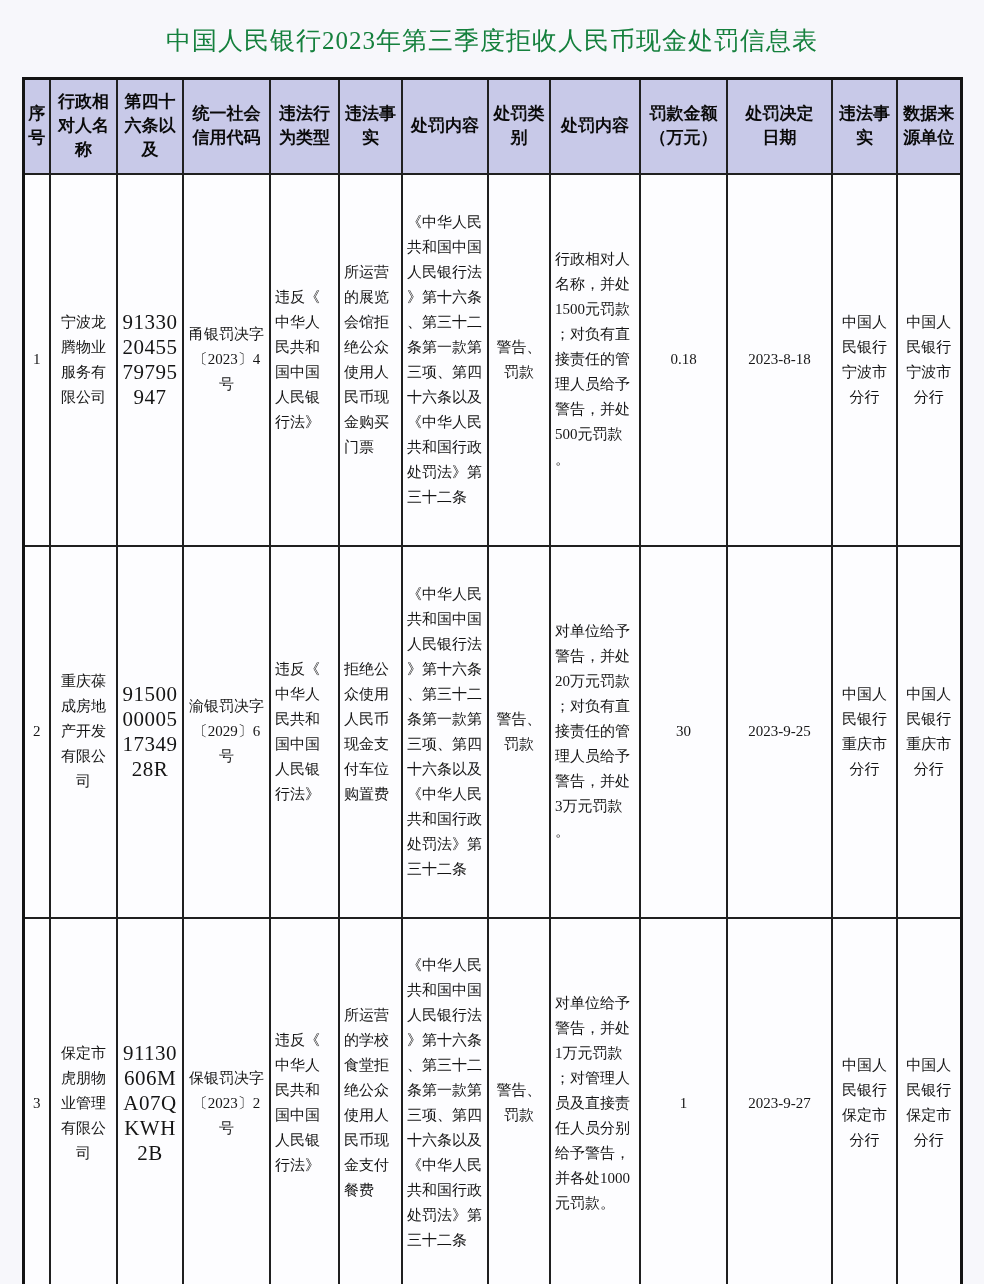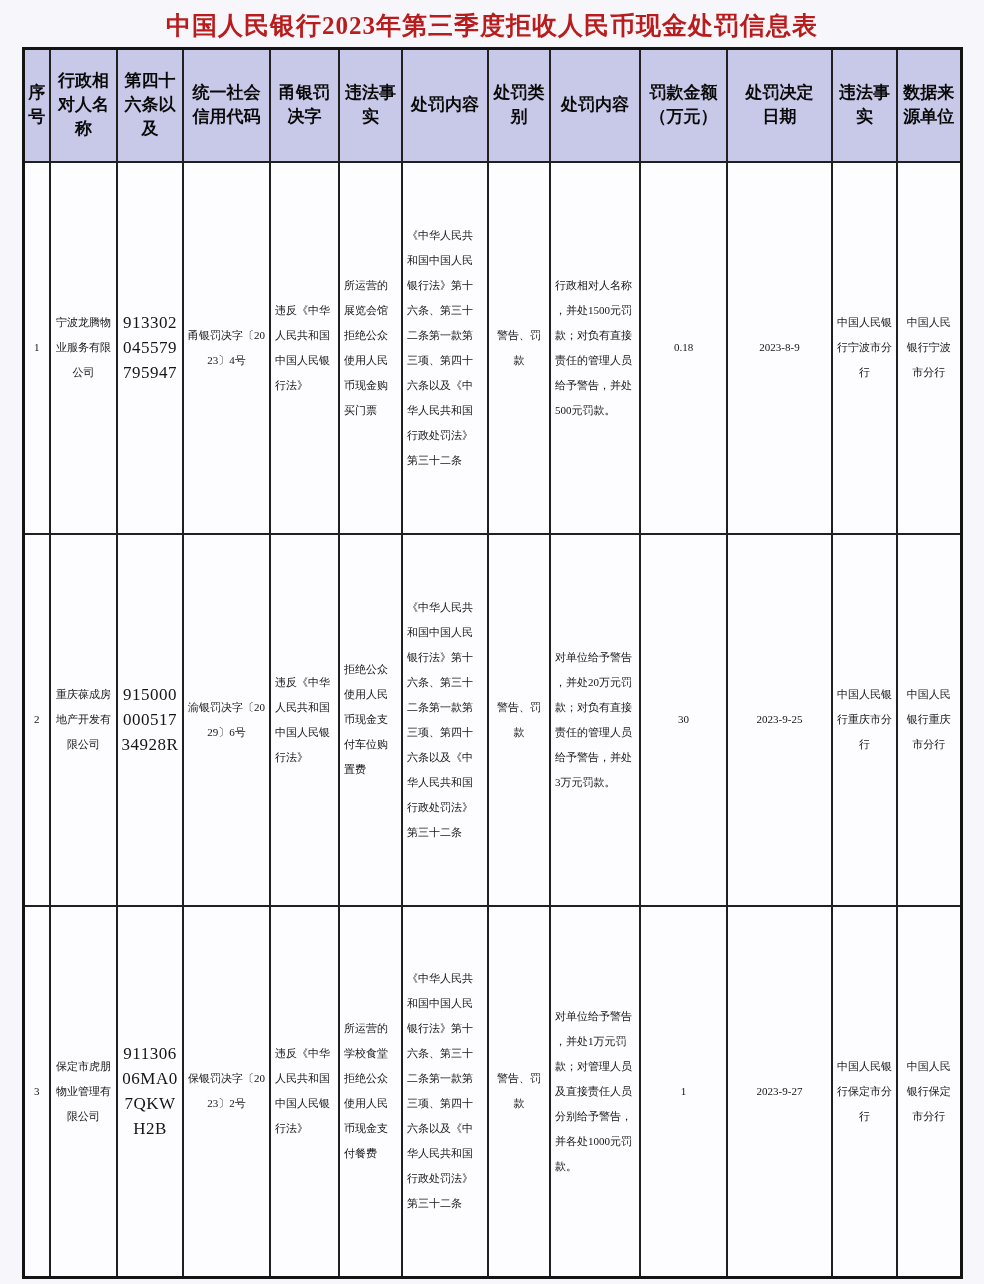--- a/index.html
+++ b/index.html
@@ -5,26 +5,26 @@
   * { box-sizing: border-box; }
   html, body { margin: 0; padding: 0; }
   body {
     width: 984px;
     min-height: 1284px;
     background: #f7f7fb;
     font-family: "Liberation Serif", "DejaVu Serif", serif;
     color: #151515;
   }
   .doc-title {
-    margin: 0;
+    margin: 15px;
     padding: 9px 0 5px;
     text-align: center;
     font-size: 25px;
-    font-weight: bold;
-    color: #b91c1c;
+    font-weight: normal;
+    color: #15803d;
     letter-spacing: 1px;
   }
   table.penalty-table {
     width: 938px;
     margin: 0 auto;
     border-collapse: collapse;
     table-layout: fixed;
     background: #fdfdff;
     border: 3px solid #141414;
   }
@@ -38,28 +38,28 @@
   }
   th {
     background: #c8c9e8;
     font-size: 17px;
     font-weight: bold;
     line-height: 24px;
     padding: 2px 3px;
     color: #0a0a0a;
   }
   td {
-    font-size: 11px;
+    font-size: 15px;
     line-height: 25px;
     padding: 4px 4px;
   }
   td.left { text-align: left; }
-  td.code { padding: 2px 2px; font-size: 17px; letter-spacing: 0.5px; }
+  td.code { padding: 2px 2px; font-size: 21px; letter-spacing: 0.5px; }
   th.pad-date { padding: 2px 16px; }
-  tr.header-row { height: 113px; padding-left: 28px; }
+  tr.header-row { height: 95px; padding-left: 28px; }
   tbody tr.data-row { height: 372px; }
 </style>
 </head>
 <body>
 
 <h1 class="doc-title">中国人民银行2023年第三季度拒收人民币现金处罚信息表</h1>
 
 <table class="penalty-table">
   <colgroup>
     <col style="width:27px">
@@ -75,21 +75,21 @@
       <col style="width:105px">
       <col style="width:65px">
     <col style="width:64px">
   </colgroup>
   <thead>
     <tr class="header-row">
       <th>序号</th>
       <th>行政相对人名称</th>
       <th>第四十六条以及</th>
       <th>统一社会信用代码</th>
-      <th>甬银罚决字</th>
+      <th>违法行为类型</th>
       <th>违法事实</th>
       <th>处罚内容</th>
       <th>处罚类别</th>
       <th>处罚内容</th>
       <th>罚款金额（万元）</th>
       <th class="pad-date">处罚决定日期</th>
       <th>违法事实</th>
       <th>数据来源单位</th>
     </tr>
   </thead>
@@ -98,21 +98,21 @@
       <td>1</td>
       <td>宁波龙腾物业服务有限公司</td>
       <td class="code">913302045579795947</td>
       <td>甬银罚决字〔2023〕4号</td>
       <td class="left">违反《中华人民共和国中国人民银行法》</td>
       <td class="left">所运营的展览会馆拒绝公众使用人民币现金购买门票</td>
       <td class="left">《中华人民共和国中国人民银行法》第十六条、第三十二条第一款第三项、第四十六条以及《中华人民共和国行政处罚法》第三十二条</td>
       <td>警告、罚款</td>
       <td class="left">行政相对人名称，并处1500元罚款；对负有直接责任的管理人员给予警告，并处500元罚款。</td>
       <td>0.18</td>
-      <td>2023-8-9</td>
+      <td>2023-8-18</td>
       <td>中国人民银行宁波市分行</td>
       <td>中国人民银行宁波市分行</td>
     </tr>
     <tr class="data-row">
       <td>2</td>
       <td>重庆葆成房地产开发有限公司</td>
       <td class="code">91500000051734928R</td>
       <td>渝银罚决字〔2029〕6号</td>
       <td class="left">违反《中华人民共和国中国人民银行法》</td>
       <td class="left">拒绝公众使用人民币现金支付车位购置费</td>

